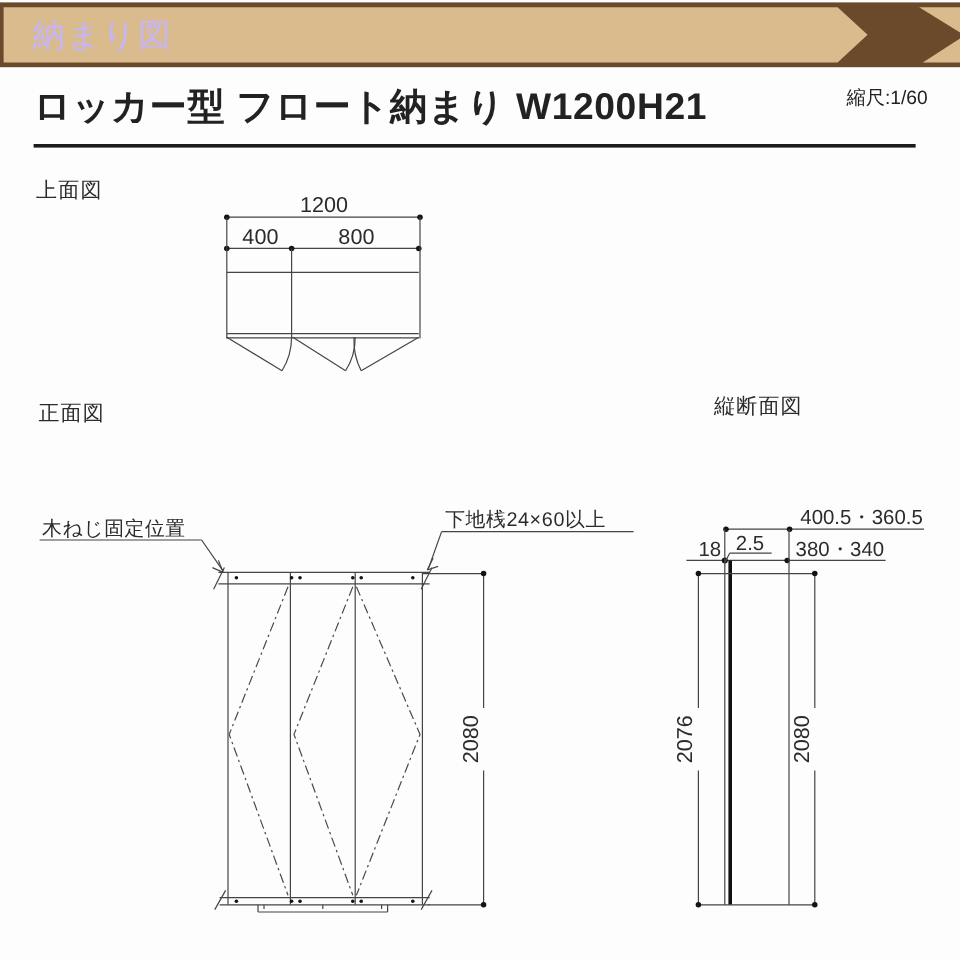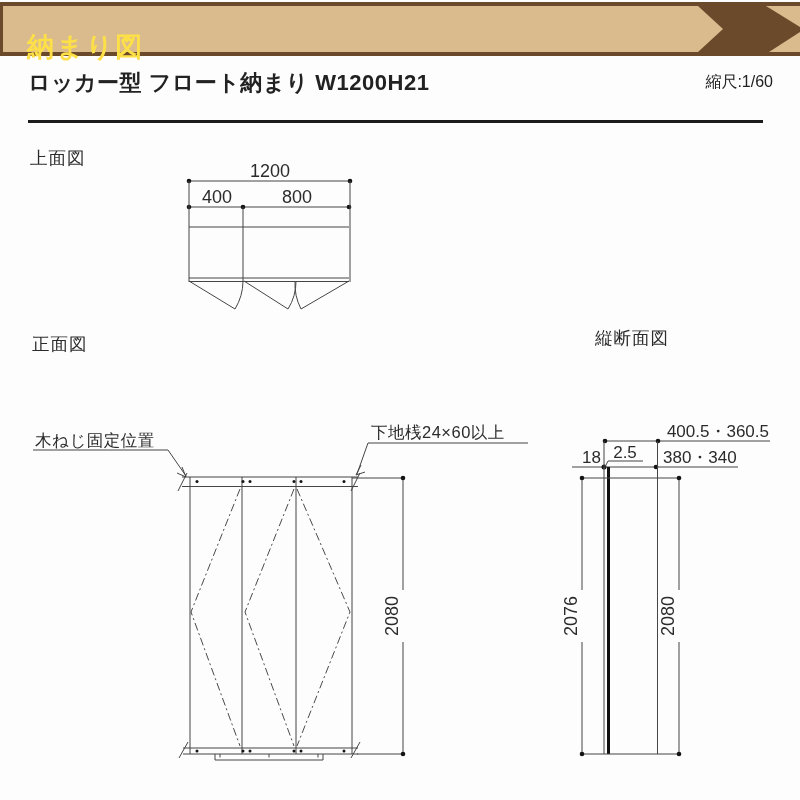--- a/index.html
+++ b/index.html
@@ -1,24 +1,24 @@
 <!DOCTYPE html>
 <html><head>
 <meta charset="utf-8">
 <style>
   html,body{margin:0;padding:0;background:#ffffff;}
   .page{position:relative;width:800px;height:800px;background:#fdfdfd;overflow:hidden;
         font-family:"Liberation Sans","DejaVu Sans",sans-serif;}
   
   .banner{position:absolute;left:0;top:2px;width:800px;height:54px;background:#6b4a2b;}
   .banner svg{position:absolute;left:0;top:0;}
-  .banner-title{position:absolute;left:27px;top:27px;font-size:27px;font-weight:bold;
-                color:#fde047;letter-spacing:2px;line-height:36px;}
+  .banner-title{position:absolute;left:27px;top:9px;font-size:27px;font-weight:normal;
+                color:#c4b5fd;letter-spacing:2px;line-height:36px;}
   
-  .doc-title{position:absolute;left:28px;top:68px;font-size:22px;font-weight:bold;color:#222;letter-spacing:0.5px;}
+  .doc-title{position:absolute;left:28px;top:68px;font-size:31px;font-weight:bold;color:#222;letter-spacing:0.5px;}
   .scale-note{position:absolute;right:27px;top:72px;font-size:16px;color:#222;}
   .title-rule{position:absolute;left:28px;top:120px;width:735px;height:3px;background:#1c1c1c;}
   
   .drawing{position:absolute;left:0;top:0;}
   .drawing text{fill:#2b2b2b;font-family:"Liberation Sans","DejaVu Sans",sans-serif;}
   .ln{stroke:#454545;stroke-width:1;fill:none;}
   .ln-thick{stroke:#111;stroke-width:3;fill:none;}
   .dashdot{stroke:#4a4a4a;stroke-width:1;fill:none;stroke-dasharray:8 3 2 3;}
   .dot{fill:#141414;stroke:none;}
   .viewlabel{font-size:17.5px;letter-spacing:1px;}

